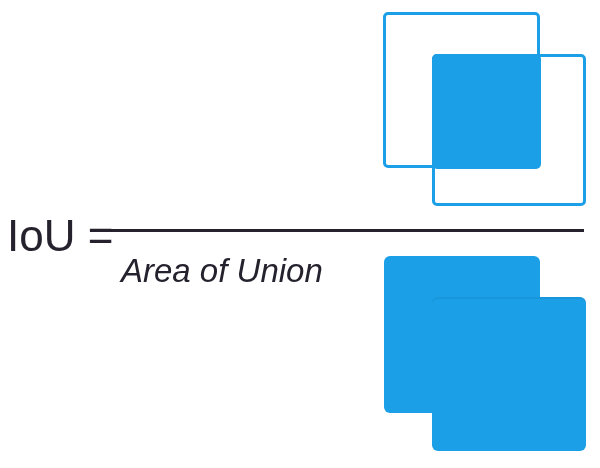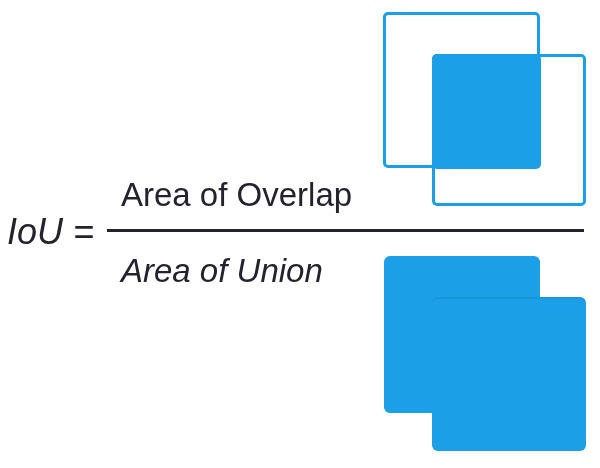--- a/index.html
+++ b/index.html
@@ -18,22 +18,21 @@
   }
   .label {
     position: absolute;
     line-height: 1;
     white-space: nowrap;
     font-weight: 400;
   }
   .iou-label {
     left: 7px;
     top: 214px;
-    font-size: 36px;
-    font-style: italic;
+    font-size: 44px;
   }
   .numerator-label {
     left: 121px;
     top: 178px;
     font-size: 33px;
   }
   .denominator-label {
     left: 121px;
     top: 254px;
     font-size: 33px;
@@ -95,21 +94,20 @@
     box-shadow: inset 0 2px 0 rgba(0,0,0,0.05);
   }
 </style>
 </head>
 <body>
 
 <div class="canvas">
 
   <span class="label iou-label">IoU =</span>
 
-  <span class="label numerator-label">Area of Overlap</span>
 
   <div class="fraction-bar"></div>
 
   <span class="label denominator-label">Area of Union</span>
 
   <div>
     <div class="box box-a-outline"></div>
     <div class="box box-b-outline"></div>
     <div class="box intersection-fill"></div>
   </div>

